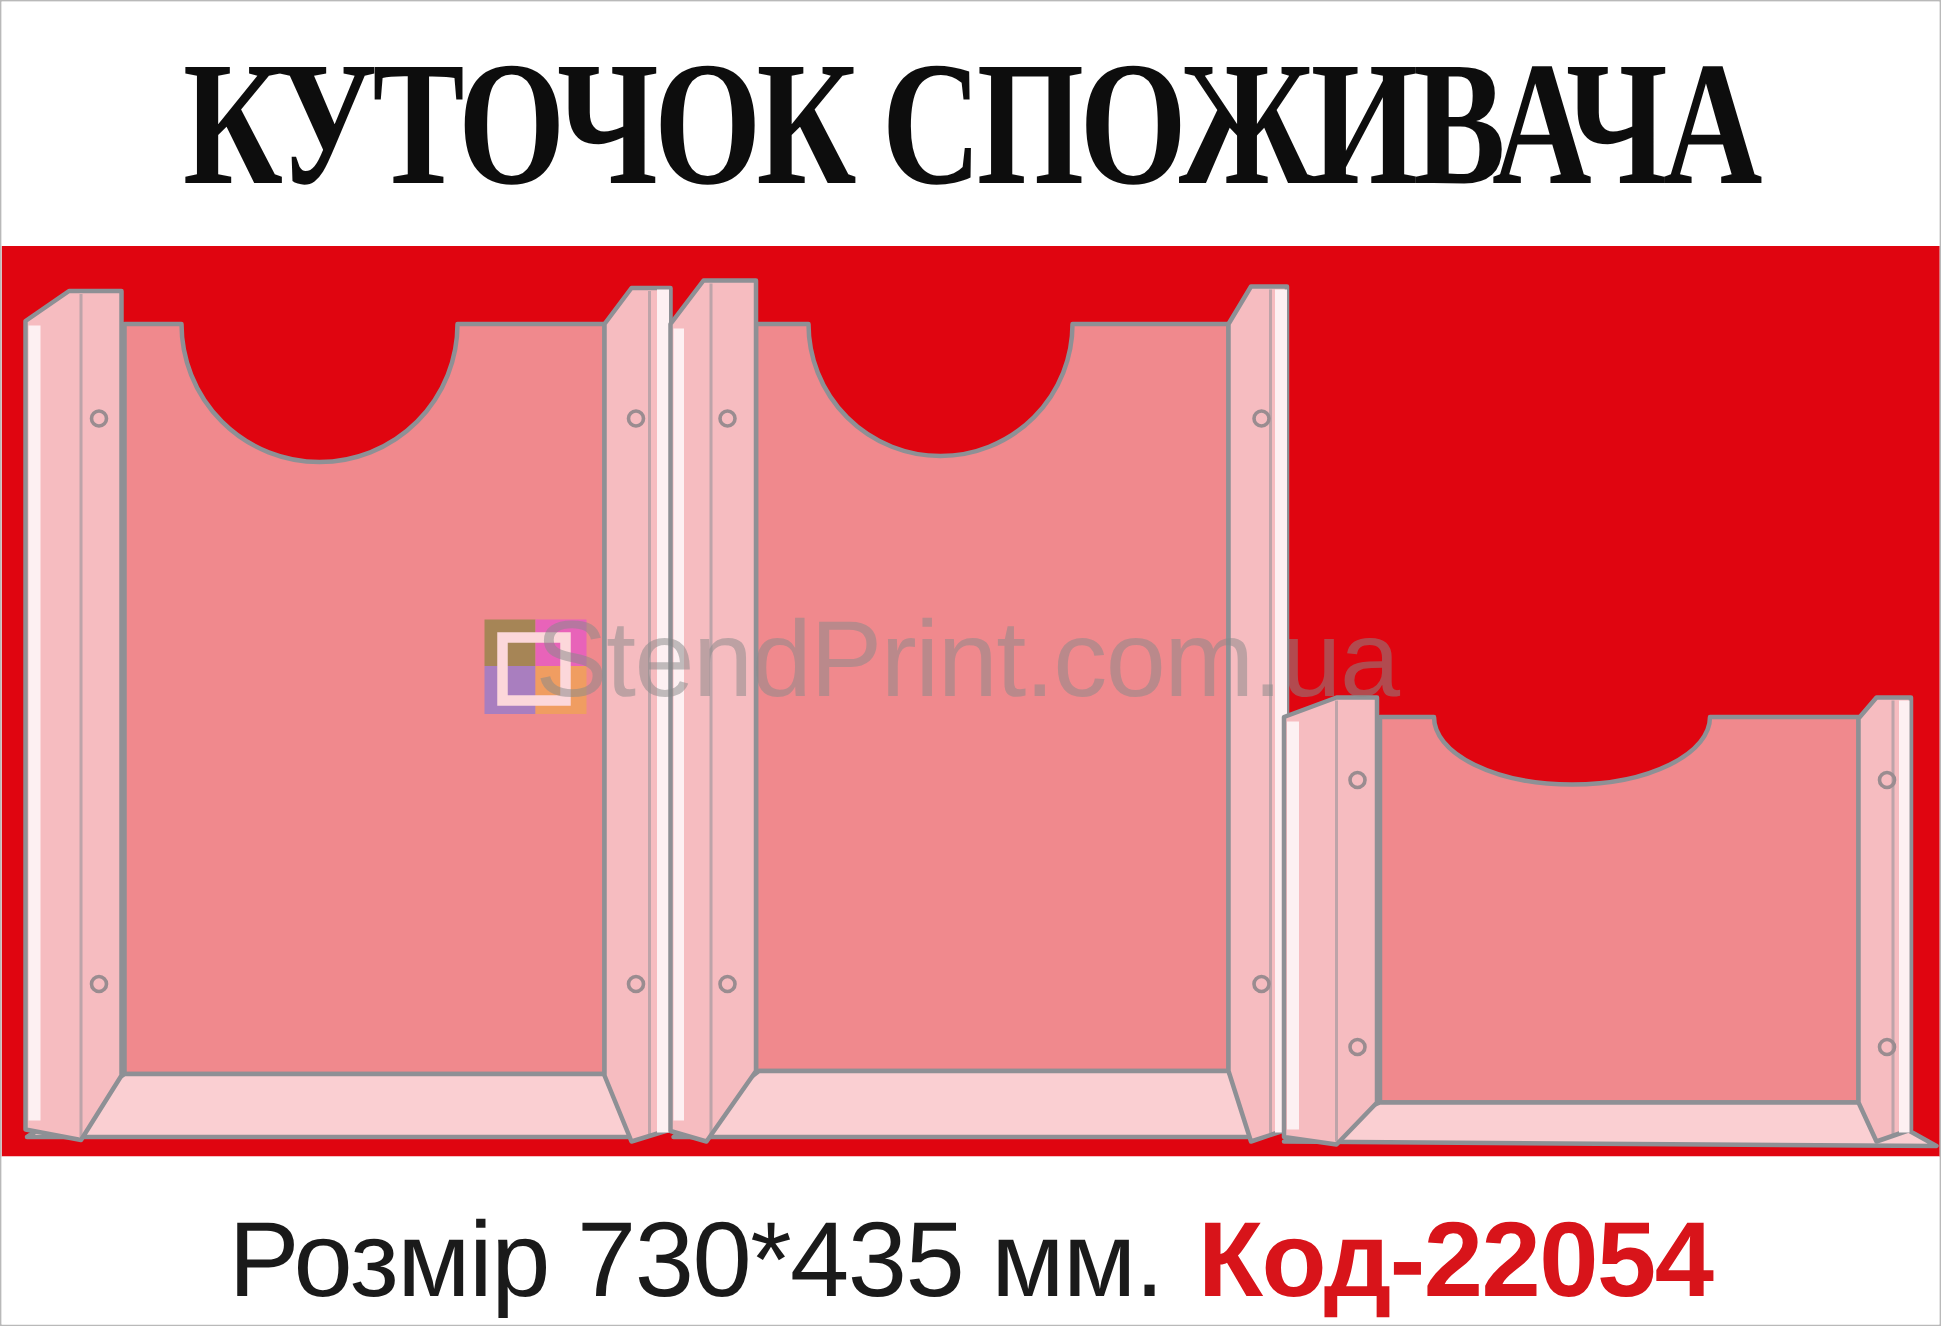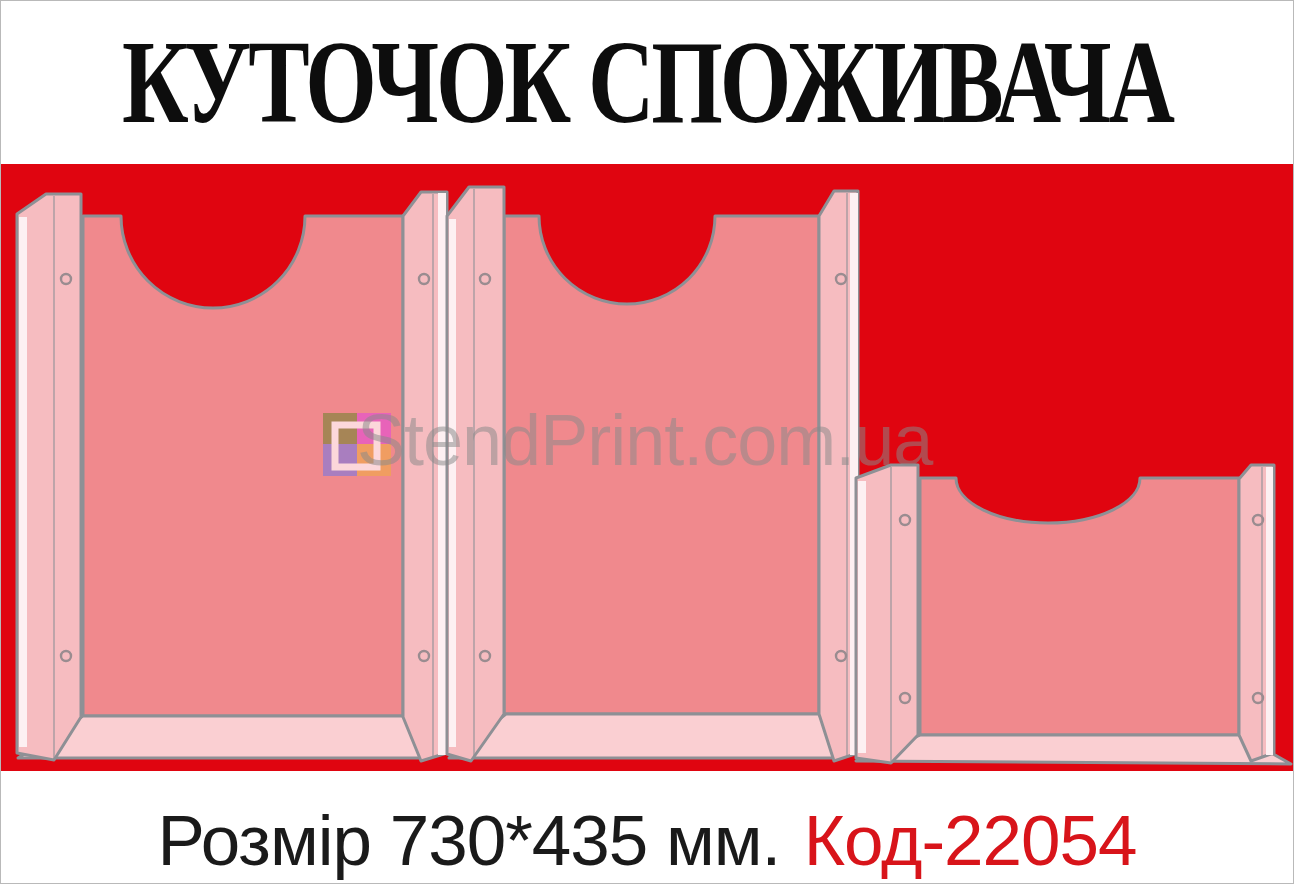--- a/index.html
+++ b/index.html
@@ -22,21 +22,21 @@
   #watermark-text{position:absolute;left:356px;top:403px;font-size:72px;line-height:1;
               letter-spacing:-1px;color:var(--watermark-gray,#8a8a8a);opacity:.52;
               white-space:nowrap;z-index:5;}
 
   
   #caption-band{position:absolute;left:0;top:770px;width:100%;height:118px;background:#fff;
               display:flex;justify-content:center;align-items:flex-start;padding-top:34px;
               box-sizing:border-box;}
   #caption-band .cap{font-size:71px;line-height:1;letter-spacing:-1px;white-space:pre;}
   #caption-size{color:var(--caption-black,#1a1a1a);text-align:center;}
-  #caption-code{color:var(--code-red,#d8141a);margin-left:.33em;}
+  #caption-code{color:var(--code-red,#d8141a);margin-left:.33em;font-weight:bold;}
 </style>
 </head>
 <body>
 
 <div id="page">
 
   <svg id="board-svg" viewBox="0 0 1294 888" xmlns="http://www.w3.org/2000/svg">
 
     <rect x="0" y="163" width="1294" height="607" fill="var(--board-red,#e00510)"></rect>
 

